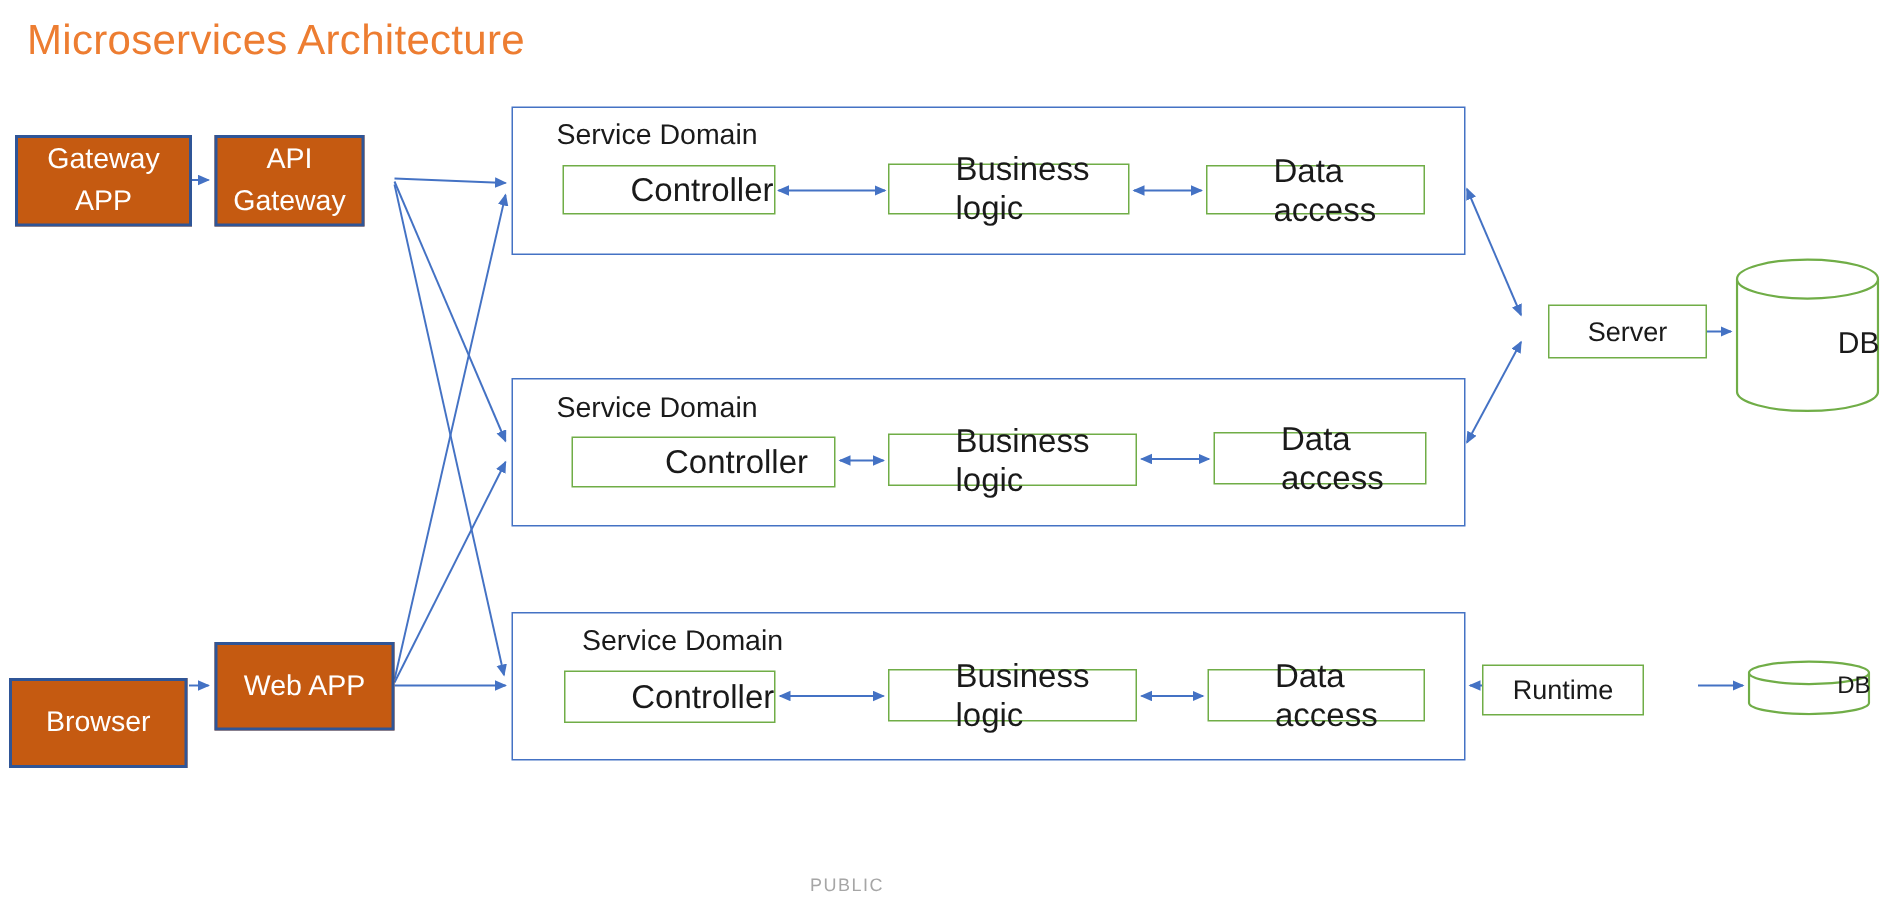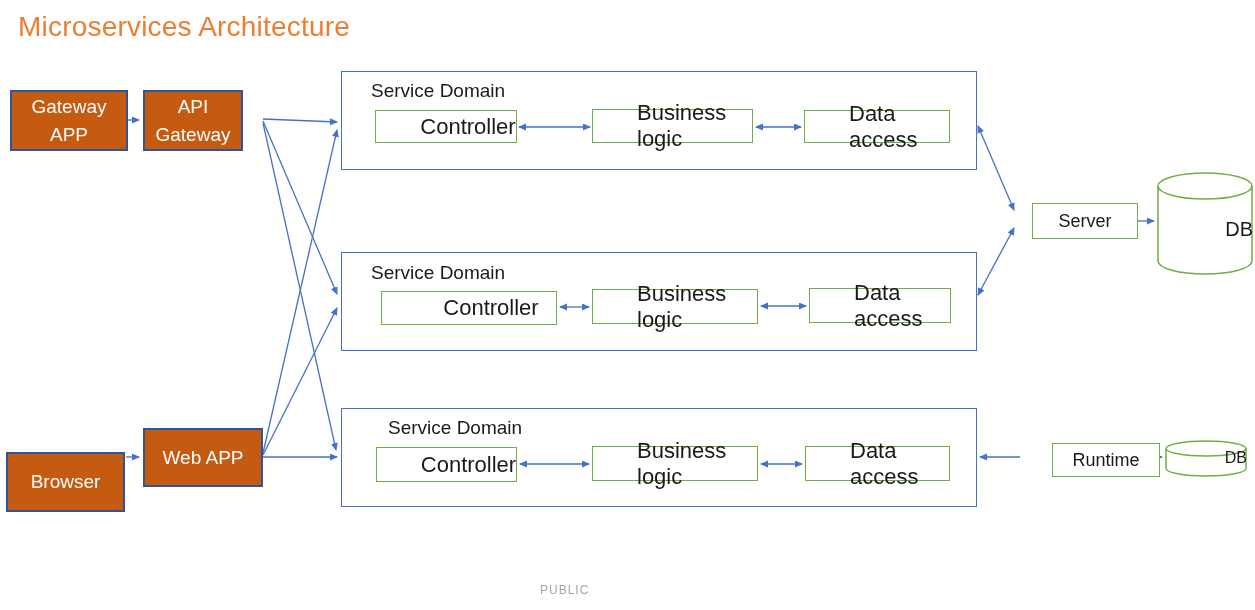--- a/index.html
+++ b/index.html
@@ -36,21 +36,21 @@
   .dl1{left:371px;top:80px;} .dl2{left:371px;top:262px;} .dl3{left:388px;top:417px;}
   .comp{
     position:absolute;background:#fff;border:1.5px solid var(--component-border);
     display:flex;align-items:center;justify-content:center;font-size:22px;color:var(--text);padding-left:44px;
   }
   .greenbox{
     position:absolute;background:#fff;border:1.5px solid var(--component-border);
     display:flex;align-items:center;justify-content:center;font-size:18px;color:var(--text);
   }
   .server{left:1017px;top:203px;width:106px;height:36px;margin-left:15px;}
-  .runtime{left:1052px;top:443px;width:108px;height:34px;}
+  .runtime{left:988px;top:443px;width:108px;height:34px;}
   .cyl{position:absolute;}
   .cyl svg{display:block;}
   .cyl-label{
     position:absolute;left:0;right:0;text-align:right;color:var(--text);
   }
   .cyl.main{left:1157px;top:172px;width:96px;height:103px;}
   .cyl.main .cyl-label{top:46px;font-size:20px;}
   .cyl.small{left:1165px;top:440px;width:82px;height:37px;}
   .cyl.small .cyl-label{top:9px;font-size:16px;}
   .footer{

